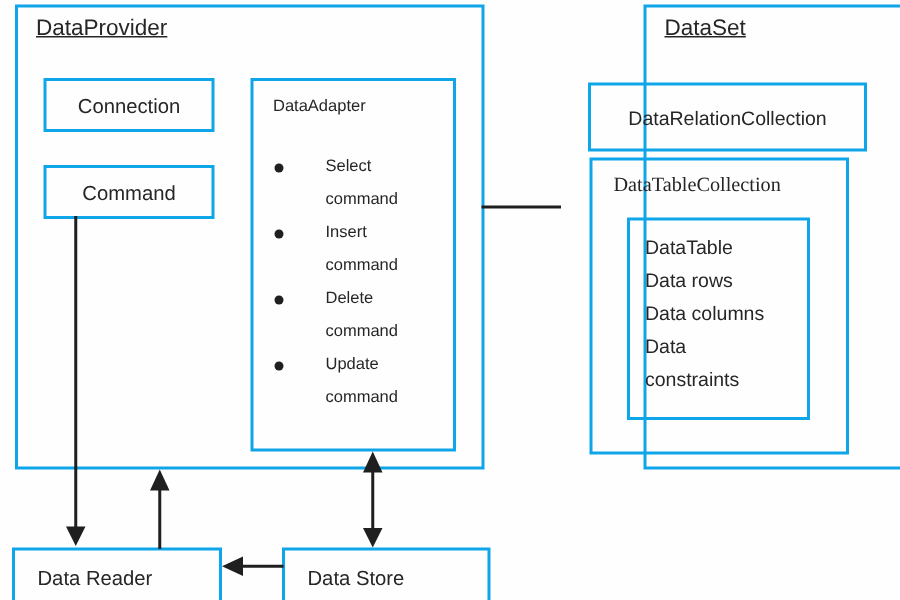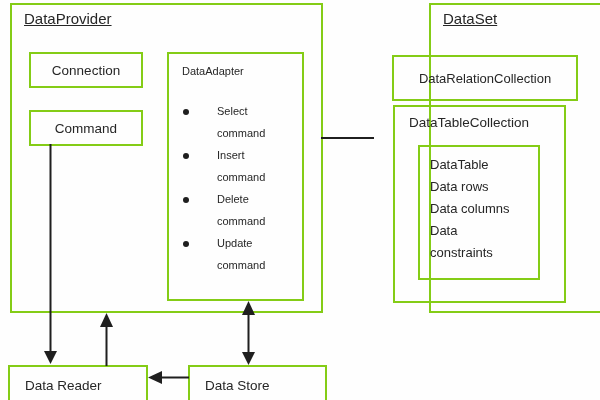--- a/index.html
+++ b/index.html
@@ -1,36 +1,36 @@
 <!DOCTYPE html>
 <html><head>
 <meta charset="utf-8">
 <style>
   html,body{margin:0;padding:0;background:#fff;}
   .canvas{
     position:relative;width:600px;height:400px;background:#fefefe;
     overflow:hidden;font-family:"Liberation Sans",sans-serif;color:#262626;
   }
-  .box{position:absolute;border:2px solid #84cc16;background:transparent;box-sizing:border-box;}
+  .box{position:absolute;border:2px solid #0ea5e9;background:transparent;box-sizing:border-box;}
   .underline-title{font-size:15px;text-decoration:underline;position:absolute;left:12px;top:5px;white-space:nowrap;}
   .center-label{display:flex;align-items:center;justify-content:center;font-size:13.5px;}
   
   .dp-box{left:10px;top:3px;width:313px;height:310px;}
   .connection-box{left:29px;top:52px;width:114px;height:36px;}
   .command-box{left:29px;top:110px;width:114px;height:36px;}
   .adapter-box{left:167px;top:52px;width:137px;height:249px;}
   .adapter-title{position:absolute;left:13px;top:11px;font-size:11px;white-space:nowrap;}
   .adapter-list{position:absolute;left:14px;top:46px;}
   .bullet-item{display:flex;align-items:flex-start;}
   .bullet-dot{width:6px;height:6px;border-radius:50%;background:#1f1f1f;margin-top:9px;margin-right:28px;flex:none;}
   .bullet-text{width:74px;font-size:11px;line-height:22px;}
   
   .ds-box{left:383px;top:3px;width:251px;height:310px;margin-left:46px;}
   .relation-box{left:392px;top:55px;width:186px;height:46px;font-size:13px;}
-  .tablecol-box{left:393px;top:105px;width:173px;height:198px;}
+  .tablecol-box{left:393px;top:105px;width:173px;height:198px;font-family:Liberation Serif, serif;}
   .tablecol-title{position:absolute;left:14px;top:8px;font-size:13.5px;white-space:nowrap;}
   .innertable-box{left:418px;top:145px;width:122px;height:135px;padding-left:28px;}
   .innertable-lines{position:absolute;left:10px;top:7px;width:92px;font-size:13px;line-height:22px;}
   
   .reader-box{left:8px;top:365px;width:140px;height:42px;}
   .reader-label{position:absolute;left:15px;top:11px;font-size:13.5px;white-space:nowrap;}
   .store-box{left:188px;top:365px;width:139px;height:42px;}
   .store-label{position:absolute;left:15px;top:11px;font-size:13.5px;white-space:nowrap;}
   .arrow-layer{position:absolute;left:0;top:0;width:600px;height:400px;pointer-events:none;}
 </style>

